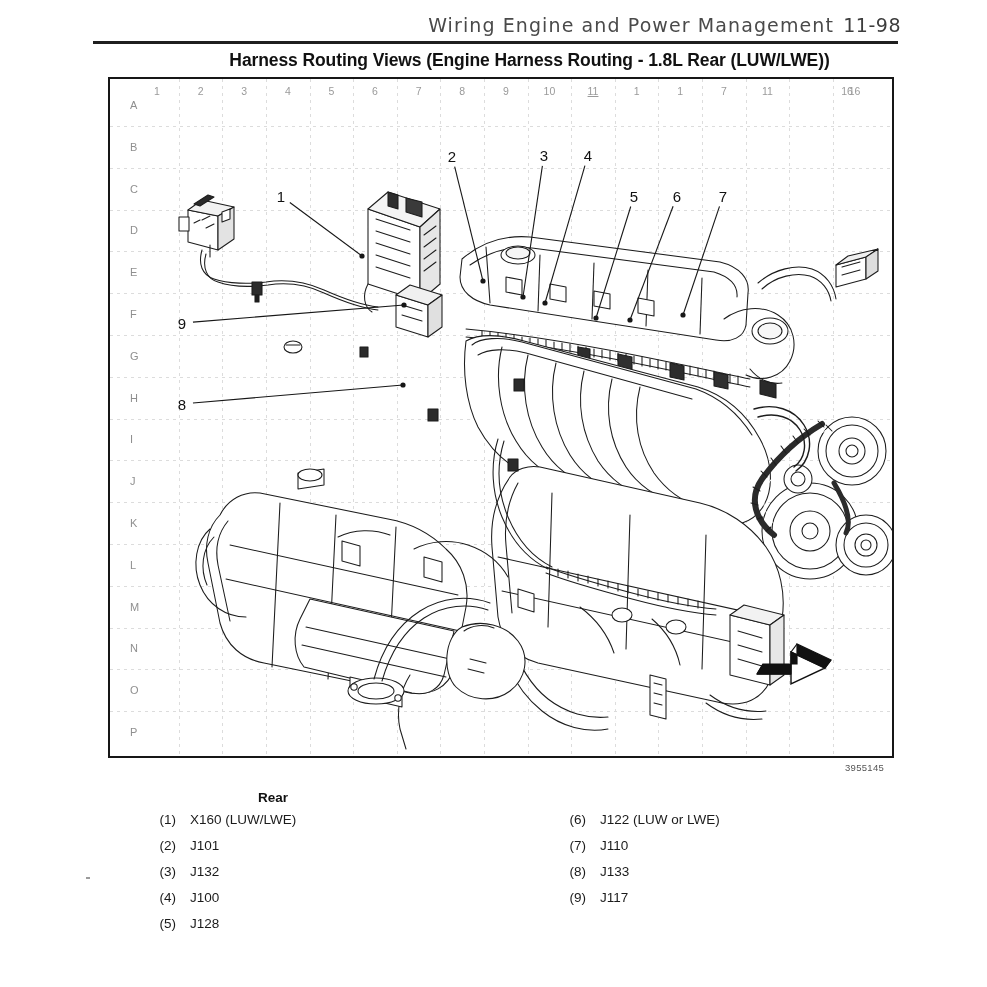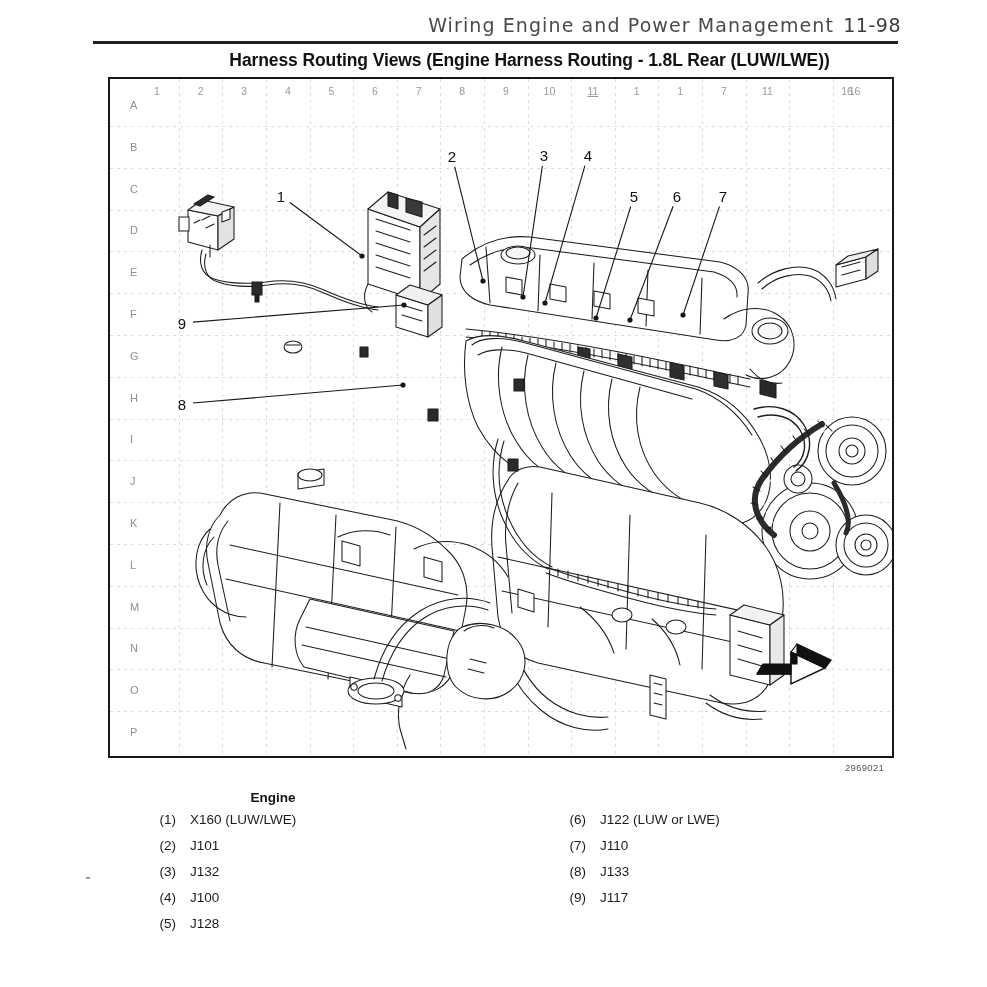--- a/index.html
+++ b/index.html
@@ -458,24 +458,24 @@
         <div class="callout-num" style="left: 524px; top: 117px;">5</div>
         <div class="callout-num" style="left: 567px; top: 117px;">6</div>
         <div class="callout-num" style="left: 613px; top: 117px;">7</div>
         <div class="callout-num" style="left: 72px; top: 325px;">8</div>
         <div class="callout-num" style="left: 72px; top: 244px;">9</div>
       </div>
 
   </div>
 </div>
 
-<div id="figure-id">2969021</div>
+<div id="figure-id">3955145</div>
 
 <div id="items-section">
-  <div id="items-heading">Engine</div>
+  <div id="items-heading">Rear</div>
   <div class="items-col" id="items-col-left">
       <div class="item-row">
         <span class="item-key">(1)</span>
         <span class="item-val">X160 (LUW/LWE)</span>
       </div>
       <div class="item-row">
         <span class="item-key">(2)</span>
         <span class="item-val">J101</span>
       </div>
       <div class="item-row">

